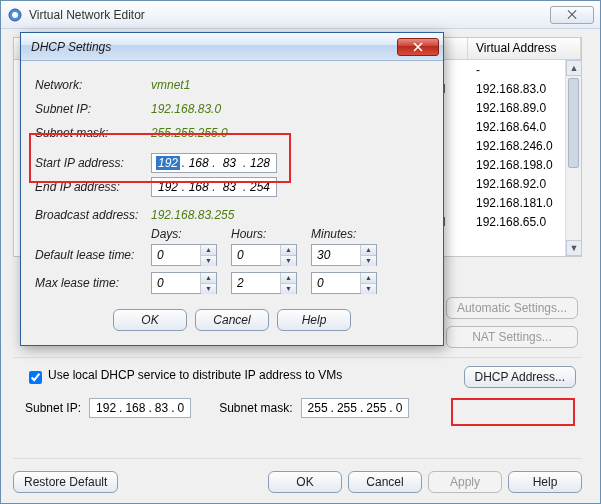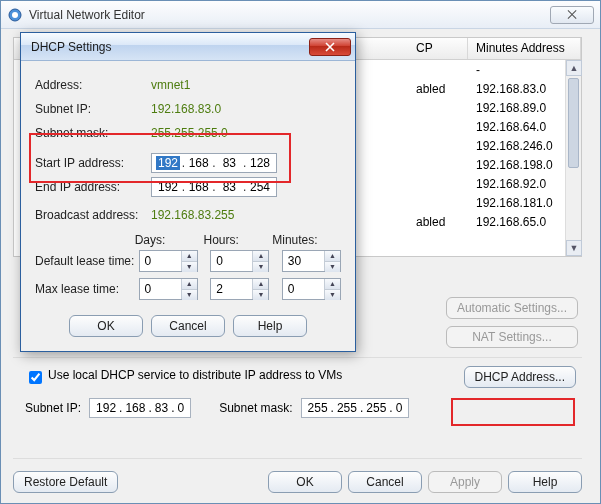--- a/index.html
+++ b/index.html
@@ -52,35 +52,35 @@
 
 
 .bottom-row { position: absolute; left: 12px; right: 18px; bottom: 10px; display: flex; align-items: center; margin-top: 48px; }
 .bottom-row .spacer { flex: 1; }
 .divider-h { position: absolute; left: 12px; right: 18px; bottom: 44px; border-top: 1px solid #ddd; }
 
 
 .red-box { position: absolute; border: 2px solid #e3272a; pointer-events: none; }
 
 
-.dialog { position: absolute; left: 20px; top: 32px; width: 336px; border: 1px solid #2b5f9e; background: #f0f0f0; box-shadow: 2px 3px 12px rgba(0,0,0,0.35); }
+.dialog { position: absolute; left: 20px; top: 32px; width: 424px; border: 1px solid #2b5f9e; background: #f0f0f0; box-shadow: 2px 3px 12px rgba(0,0,0,0.35); font-style: italic; }
 .dlg-titlebar { height: 28px; background: linear-gradient(#f7fbff,#dbe8f8 45%,#bfd4ef 46%,#d6e4f5); display: flex; align-items: center; padding: 0 4px 0 10px; border-bottom: 1px solid #9cb6d6; }
 .dlg-title { flex: 1; color: #1b1b1b; font-weight: normal; }
 .dlg-close { width: 42px; height: 18px; border-radius: 3px; background: linear-gradient(#e68c85,#cf4030 45%,#b82a19 46%,#d94b3a); border: 1px solid #8c2116; display: flex; align-items: center; justify-content: center; }
 .dlg-close svg { width: 10px; height: 10px; }
 .dlg-body { padding: 12px 14px 14px 14px; background: #f0f0f0; }
 .form-row { display: flex; align-items: center; height: 24px; }
 .form-row .lbl { width: 116px; color: #222; }
 .form-row .val { color: #4d7c0f; }
 .ip-input { border: 1px solid #9aa6b5; background: #fff; height: 20px; display: inline-flex; align-items: center; padding: 0 4px; width: 126px; justify-content: space-between; }
 .ip-input .oct { width: 24px; text-align: center; }
 .ip-input .oct.sel { background: #3178c6; color: #fff; }
 .ip-input .dot { color: #333; padding: 0 1px; }
 
-.lease-header { display: flex; margin-top: 6px; }
+.lease-header { display: flex; }
 .lease-header .lbl { width: 116px; }
 .lease-header .col { width: 80px; color: #222; }
 
 .spin { display: inline-flex; border: 1px solid #9aa6b5; background: #fff; height: 22px; width: 66px; align-items: stretch; }
 .spin .num { flex: 1; display: flex; align-items: center; padding-left: 5px; }
 .spin .arrows { width: 16px; display: flex; flex-direction: column; border-left: 1px solid #c4ccd6; }
 .spin .arrows div { flex: 1; background: linear-gradient(#f7f9fc,#dde4ee); text-align: center; font-size: 7px; line-height: 10px; color: #445; border-bottom: 1px solid #c4ccd6; }
 .spin .arrows div:last-child { border-bottom: none; }
 
 .dlg-buttons { display: flex; gap: 8px; justify-content: center; margin-top: 12px; }
@@ -101,21 +101,21 @@
     <div class="main-close">
       <span>⨉</span>
     </div>
   </div>
 
   <div class="main-body">
 
     <div class="table-area">
       <div class="table-header">
         <div class="th-dhcp">CP</div>
-        <div class="th-subnet">Minutes Address</div>
+        <div class="th-subnet">Virtual Address</div>
       </div>
       <div class="table-rows">
         <div class="table-row">
             <div class="cell-dhcp"></div>
             <div class="cell-subnet">-</div>
           </div>
         <div class="table-row">
             <div class="cell-dhcp">abled</div>
             <div class="cell-subnet">192.168.83.0</div>
           </div>
@@ -219,21 +219,21 @@
     <span class="dlg-title">DHCP Settings</span>
     <div class="dlg-close">
       <svg viewBox="0 0 10 10">
           <path d="M1 1 L9 9 M9 1 L1 9" stroke="#fff" stroke-width="1.6"></path>
         </svg>
     </div>
   </div>
   <div class="dlg-body">
 
     <div class="form-row">
-        <span class="lbl">Address:</span>
+        <span class="lbl">Network:</span>
         <span class="val">vmnet1</span>
       </div>
     <div class="form-row">
         <span class="lbl">Subnet IP:</span>
         <span class="val">192.168.83.0</span>
       </div>
     <div class="form-row">
         <span class="lbl">Subnet mask:</span>
         <span class="val">255.255.255.0</span>
       </div>

